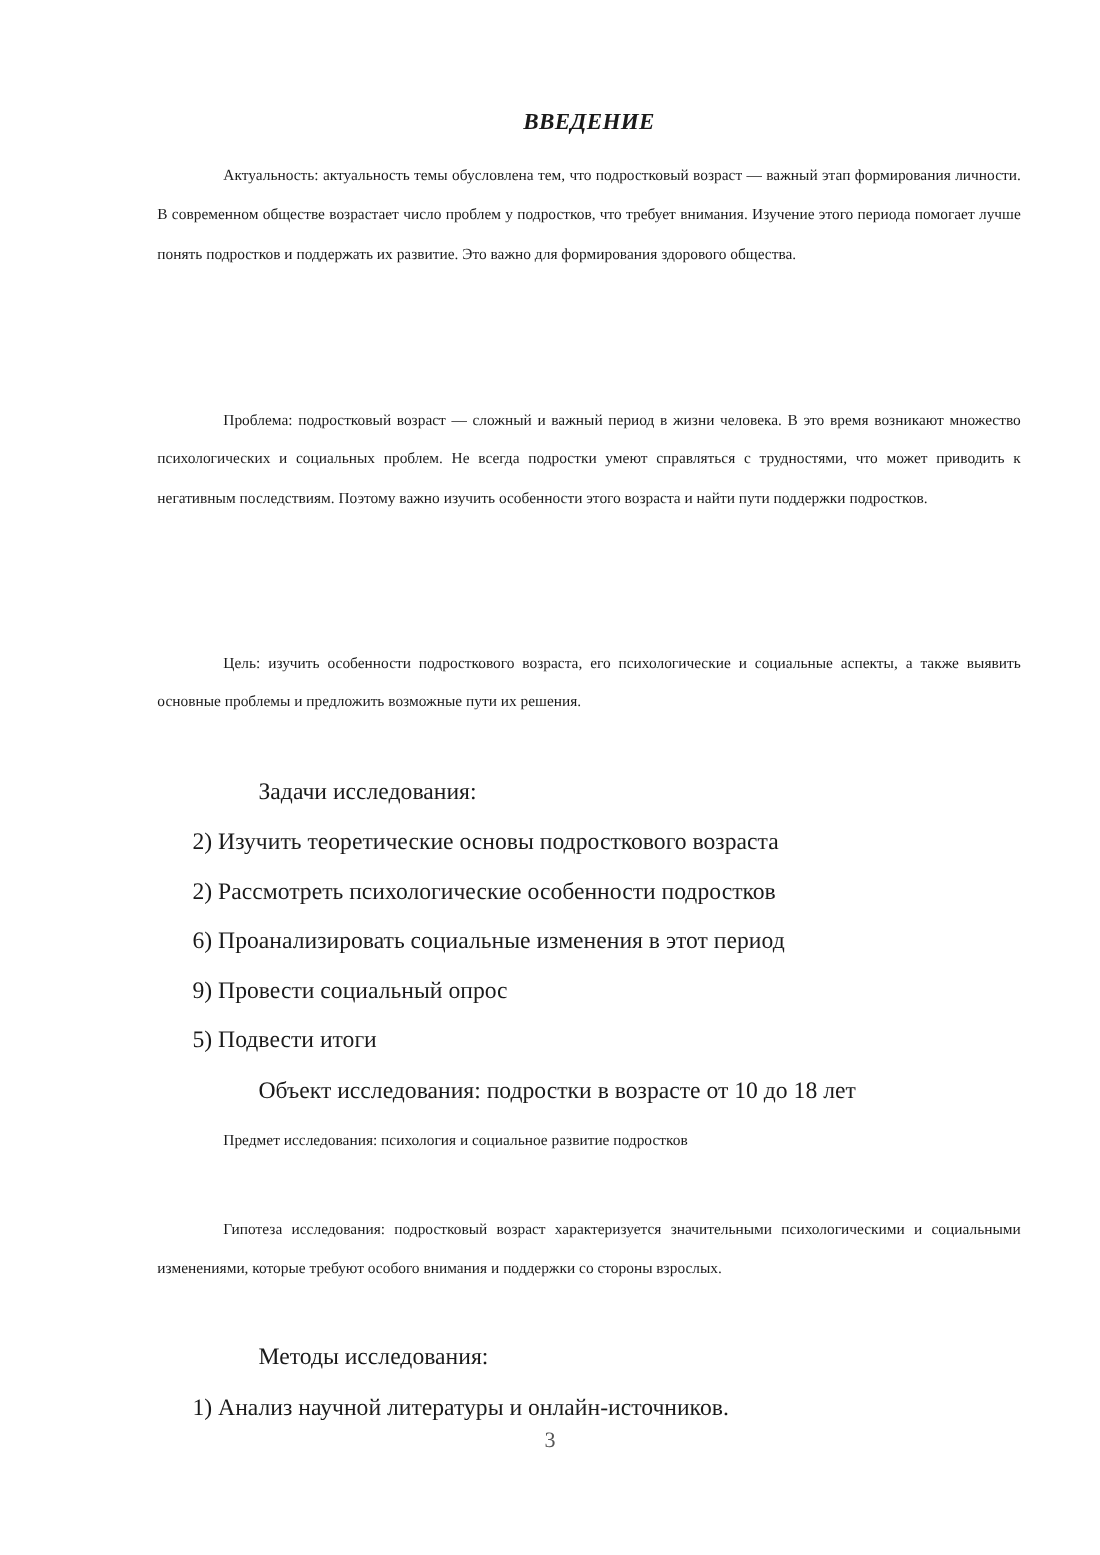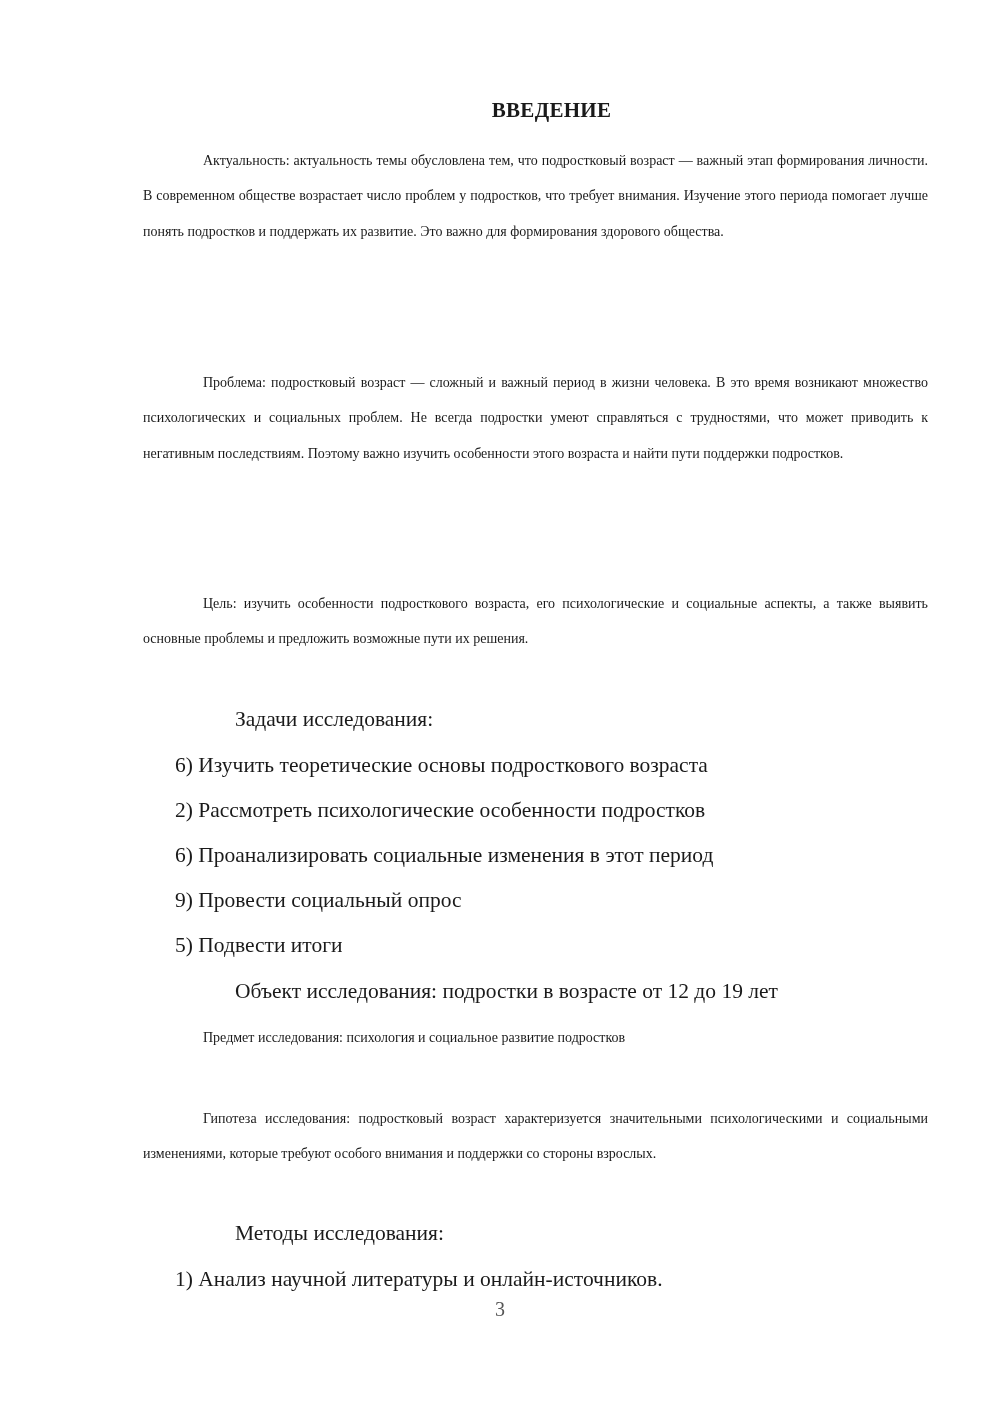--- a/index.html
+++ b/index.html
@@ -1,20 +1,20 @@
 <!DOCTYPE html>
 <html><head>
 <meta charset="utf-8">
 <style>
   html, body { margin: 0; padding: 0; background: #ffffff; }
   body { width: 1000px; height: 1414px; position: relative; overflow: hidden;
          font-family: "Liberation Serif", "DejaVu Serif", serif; color: #1a1a1a; }
   .page { position: absolute; left: 143px; top: 0; width: 785px; }
-  .title { position: absolute; top: 98px; left: 16px; width: 785px; text-align: center;
-           font-weight: bold; font-size: 21px; letter-spacing: 0.3px; }
+  .title { position: absolute; top: 98px; left: 0; width: 785px; text-align: center;
+           font-weight: bold; font-size: 21px; letter-spacing: 0.3px; font-style: italic; }
   .para { position: absolute; left: 0; width: 785px; font-size: 14px; line-height: 35.3px;
           text-align: justify; text-align-last: left; }
   .indent { text-indent: 60px; }
   .list-item { position: absolute; left: 32px; font-size: 21.5px; line-height: 35px; white-space: nowrap; }
   .plain { position: absolute; left: 60px; font-size: 21.5px; line-height: 35px; white-space: nowrap; margin-left: 32px; }
   .pagenum { position: absolute; top: 1298px; left: 0; width: 1000px; text-align: center;
              font-size: 20px; color: #555; }
 </style>
 </head>
 <body>
@@ -23,27 +23,27 @@
   <div class="title">ВВЕДЕНИЕ</div>
 
   <div class="para indent" style="top:143px;">Актуальность: актуальность темы обусловлена тем, что подростковый возраст — важный этап формирования личности. В современном обществе возрастает число проблем у подростков, что требует внимания. Изучение этого периода помогает лучше понять подростков и поддержать их развитие. Это важно для формирования здорового общества.</div>
 
   <div class="para indent" style="top:365px;">Проблема: подростковый возраст — сложный и важный период в жизни человека. В это время возникают множество психологических и социальных проблем. Не всегда подростки умеют справляться с трудностями, что может приводить к негативным последствиям. Поэтому важно изучить особенности этого возраста и найти пути поддержки подростков.</div>
 
   <div class="para indent" style="top:586px;">Цель: изучить особенности подросткового возраста, его психологические и социальные аспекты, а также выявить основные проблемы и предложить возможные пути их решения.</div>
 
   <div class="plain" style="top:702px;">Задачи исследования:</div>
 
-  <div class="list-item" style="top:748px;">6) Изучить теоретические основы подросткового возраста</div>
+  <div class="list-item" style="top:748px;">2) Изучить теоретические основы подросткового возраста</div>
   <div class="list-item" style="top:793px;">2) Рассмотреть психологические особенности подростков</div>
   <div class="list-item" style="top:838px;">6) Проанализировать социальные изменения в этот период</div>
   <div class="list-item" style="top:883px;">9) Провести социальный опрос</div>
   <div class="list-item" style="top:928px;">5) Подвести итоги</div>
 
-  <div class="plain" style="top:974px;">Объект исследования: подростки в возрасте от 12 до 19 лет</div>
+  <div class="plain" style="top:974px;">Объект исследования: подростки в возрасте от 10 до 18 лет</div>
 
   <div class="para indent" style="top:1020px;">Предмет исследования: психология и социальное развитие подростков</div>
 
   <div class="para indent" style="top:1101px;">Гипотеза исследования: подростковый возраст характеризуется значительными психологическими и социальными изменениями, которые требуют особого внимания и поддержки со стороны взрослых.</div>
 
   <div class="plain" style="top:1216px;">Методы исследования:</div>
 
   <div class="list-item" style="top:1262px;">1) Анализ научной литературы и онлайн-источников.</div>
 </div>
 

